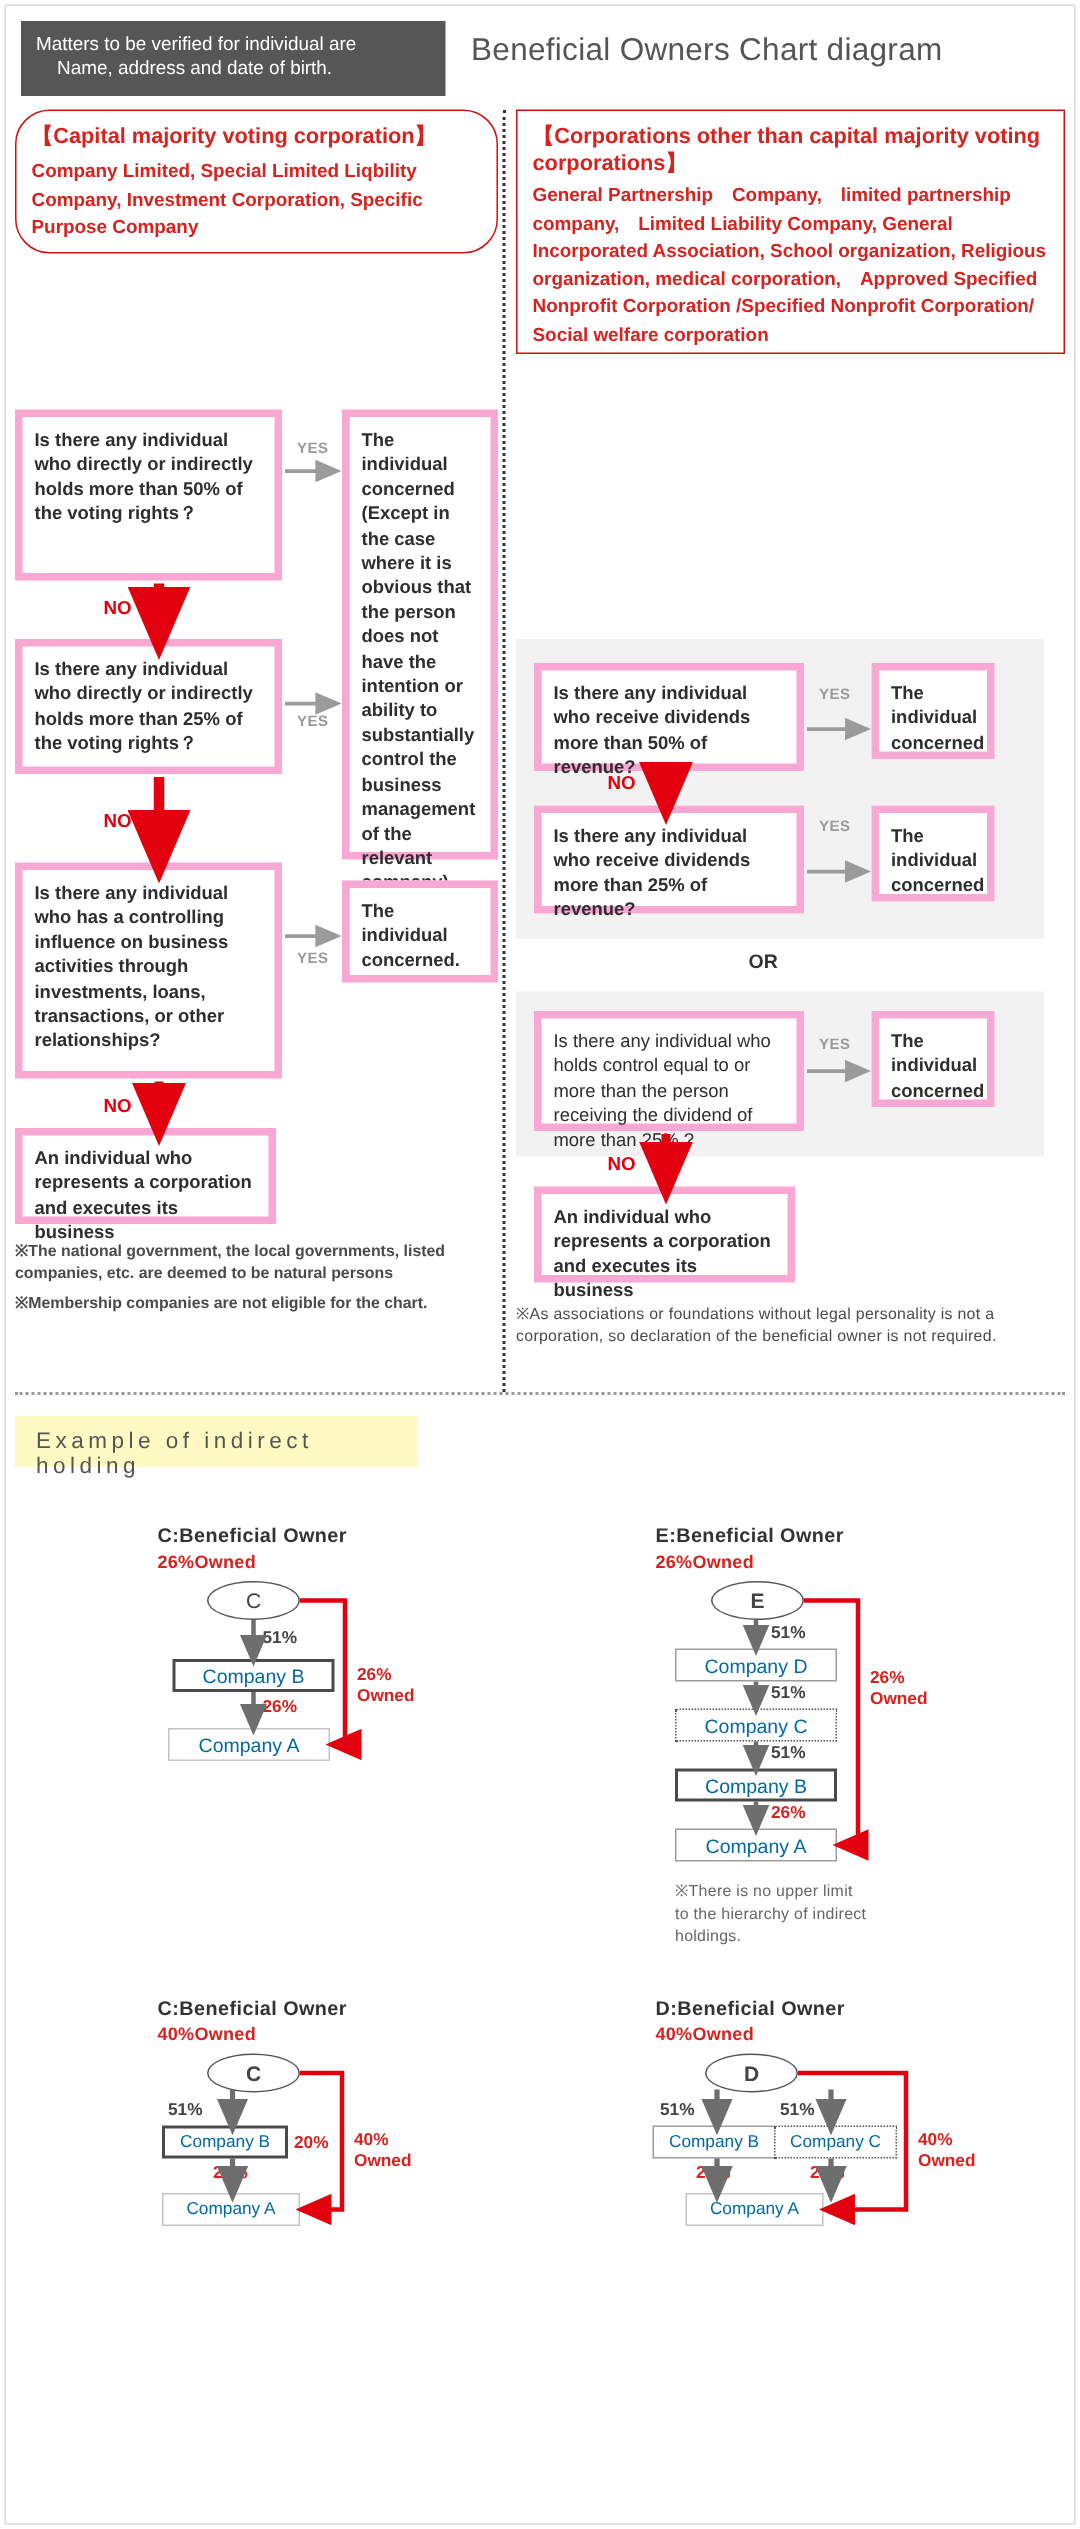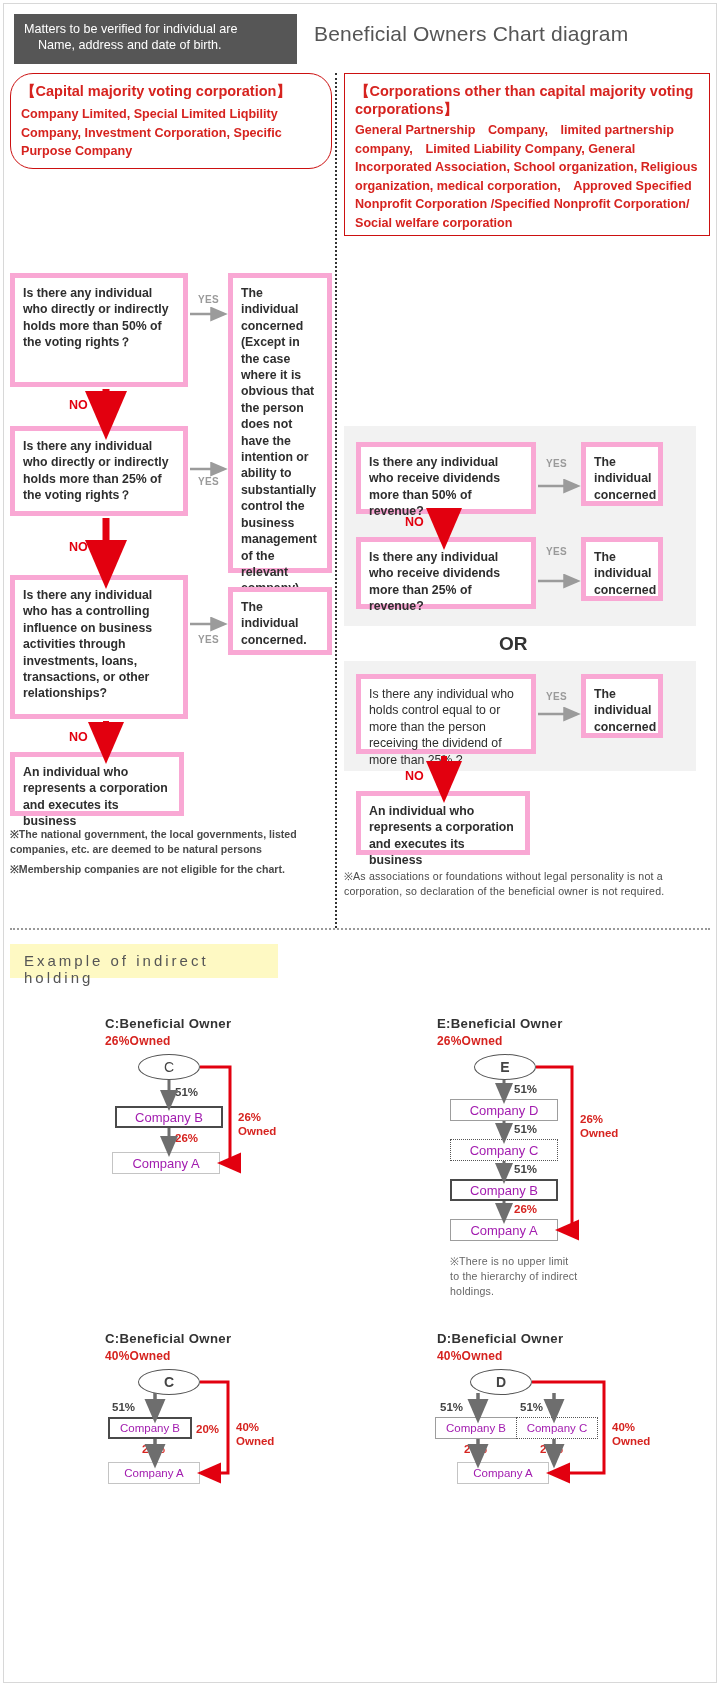--- a/index.html
+++ b/index.html
@@ -59,21 +59,21 @@
   }
   .box.lite{ font-weight:normal; }
   .yes{
     position:absolute; color:#9a9a9a; font-weight:bold; font-size:10px;
     letter-spacing:.3px;
   }
   .no{
     position:absolute; color:#e2000f; font-weight:bold; font-size:12.5px;
   }
   .gray-panel{ position:absolute; background:#f2f2f2; }
-  .or-label{ position:absolute; font-weight:bold; font-size:19px; color:#333; }
+  .or-label{ position:absolute; font-weight:bold; font-size:13px; color:#333; }
 
   .footnote{
     position:absolute; font-size:10.6px; line-height:14.6px; color:#4a4a4a;
     font-weight:bold;
   }
   .footnote.thin{ font-weight:normal; letter-spacing:.2px;}
 
   
   .sec-divider{
     position:absolute; left:10px; top:928px; width:700px;
@@ -89,21 +89,21 @@
   .ex-head{ position:absolute; font-size:13.2px; font-weight:bold; color:#333; letter-spacing:.3px;}
   .ex-sub{ position:absolute; font-size:12px; font-weight:bold; color:#d6231f; letter-spacing:.2px;}
   .ellipse{
     position:absolute; border:1.6px solid #555; border-radius:50%;
     background:#fff; text-align:center; font-size:14px; color:#444;
     display:flex; align-items:center; justify-content:center;
   }
   .ellipse.bold{ font-weight:bold; }
   .cbox{
     position:absolute; background:#fff; text-align:center;
-    font-size:13px; color:#a21caf; display:flex; align-items:center; justify-content:center;
+    font-size:13px; color:#0369a1; display:flex; align-items:center; justify-content:center;
   }
   .cbox.dark{ border:2px solid #4a4a4a; }
   .cbox.mid{ border:1.6px solid #9d9d9d; }
   .cbox.light{ border:1.6px solid #c4c4c4; }
   .cbox.dotted{ border:1.6px dotted #555; }
   .pct{ position:absolute; font-size:11.5px; color:#444; font-weight:bold; }
   .pct.red{ color:#d6231f; }
   .owned{ position:absolute; font-size:11.5px; color:#d6231f; font-weight:bold; line-height:14px;}
   .note-small{
     position:absolute; font-size:10.6px; color:#666; line-height:15px; letter-spacing:.2px;

